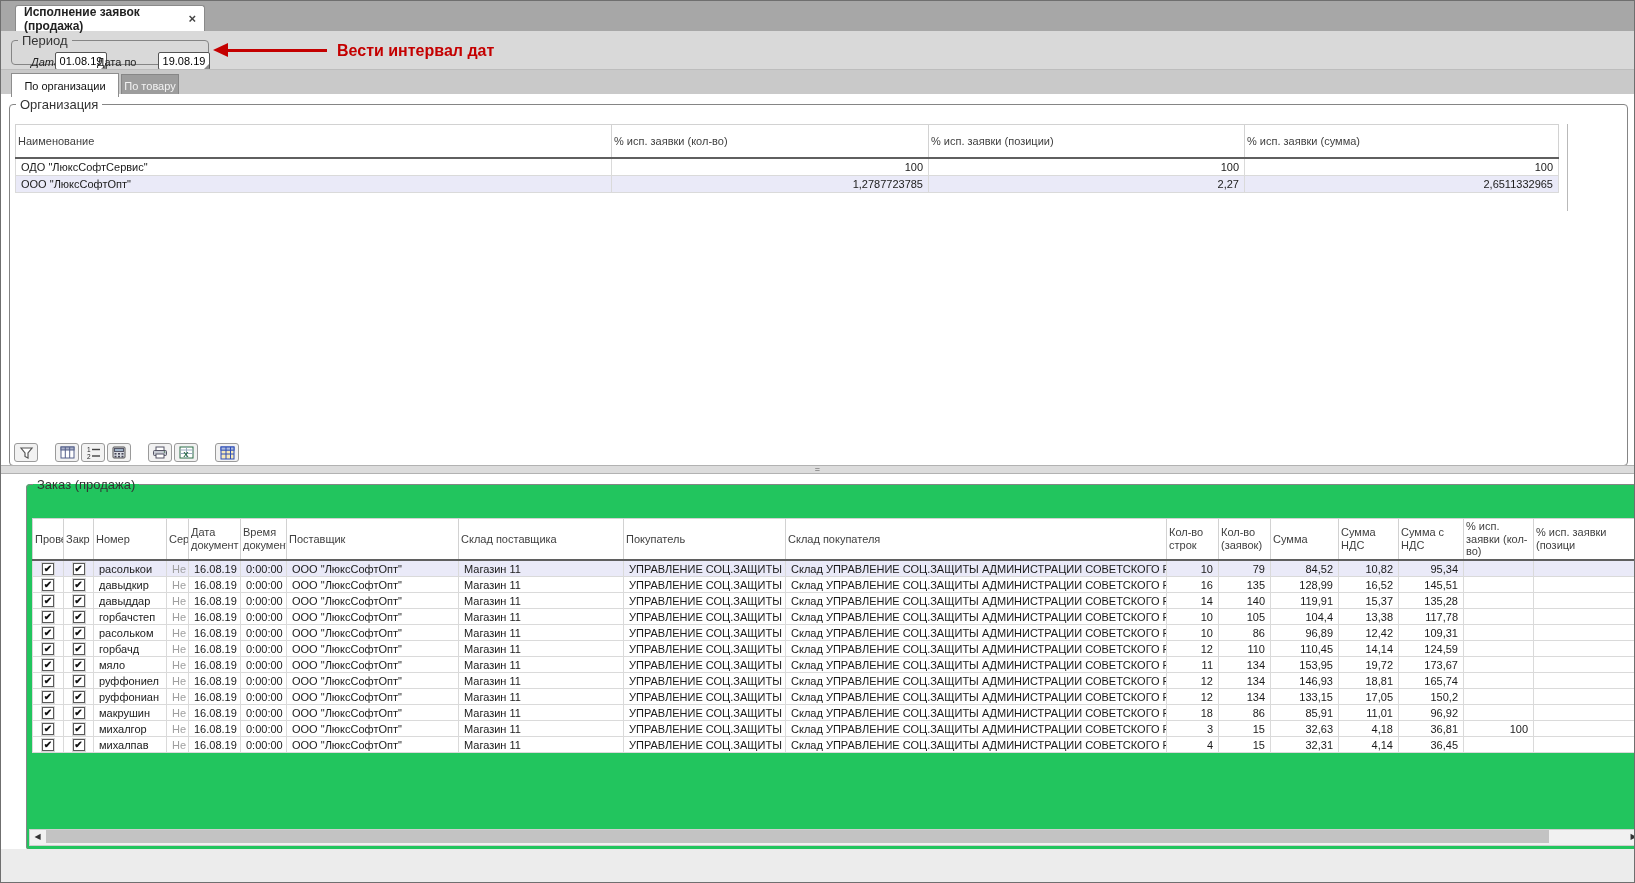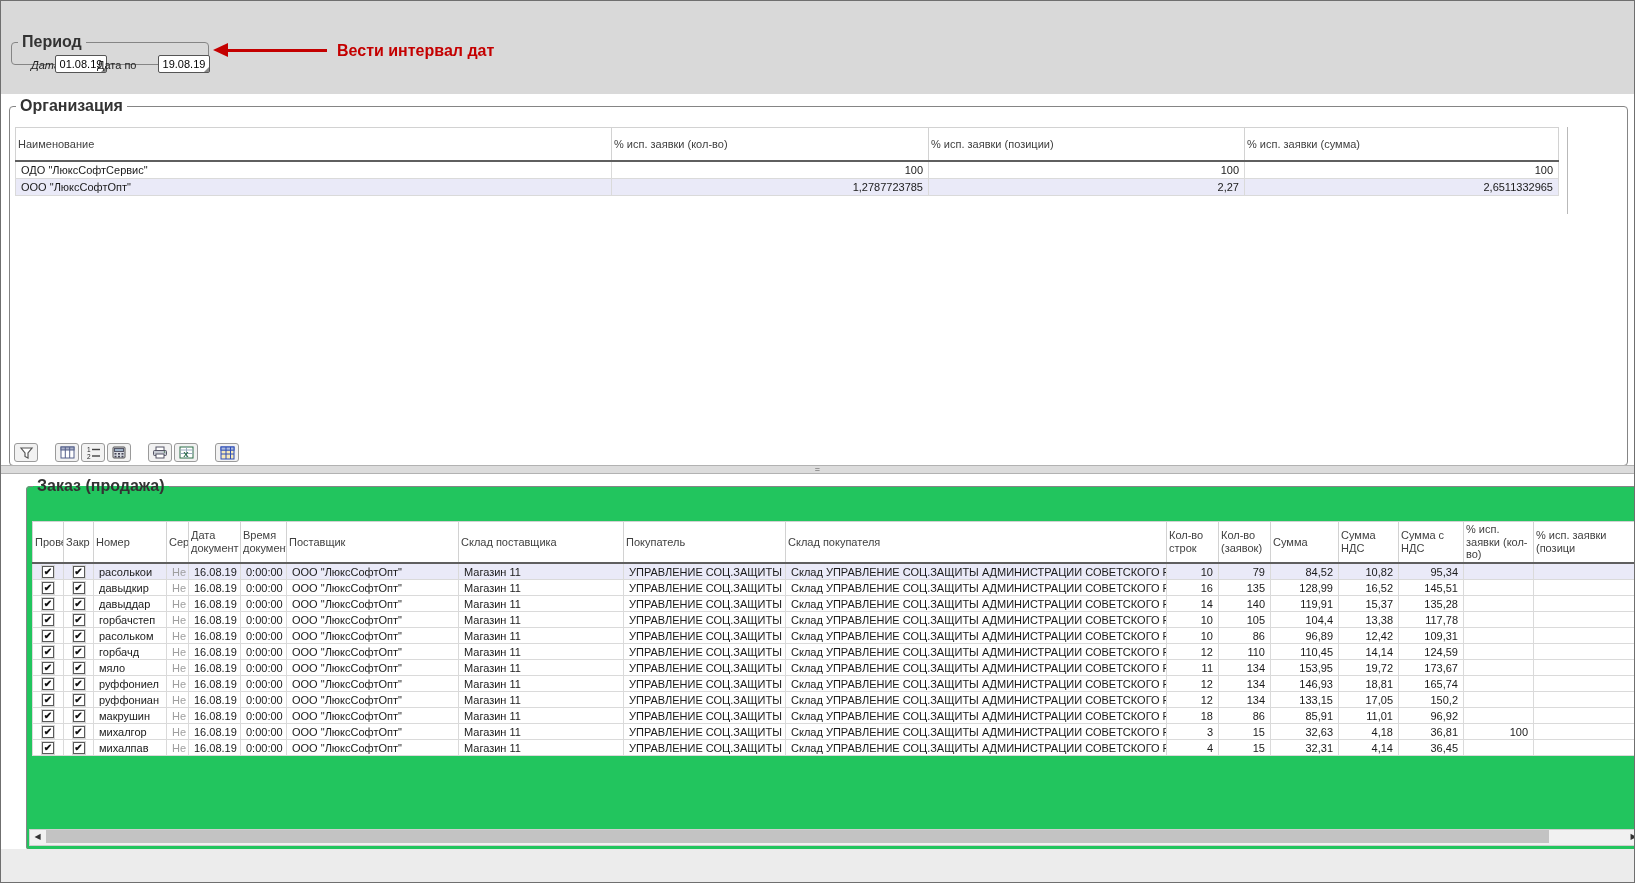--- a/index.html
+++ b/index.html
@@ -9,21 +9,21 @@
   
   .top-band{position:absolute;left:0;top:0;width:100%;height:30px;background:#a7a7a7;}
   .doc-tab{position:absolute;left:14px;top:4px;width:190px;height:26px;background:#fff;
            border:1px solid #8a8a8a;border-bottom:none;border-radius:3px 3px 0 0;
            display:flex;align-items:center;padding:0 8px;box-sizing:border-box;
            font-size:12px;font-weight:bold;color:#222;}
   .doc-tab .close{margin-left:8px;font-weight:bold;color:#444;font-size:13px;line-height:13px;cursor:pointer;}
 
   
   fieldset{position:absolute;margin:0;padding:0;border:1px solid #858585;border-radius:4px;}
-  legend{font-size:16px;color:#333;padding:0 4px;margin-left:6px;font-weight:bold;}
+  legend{font-size:13px;color:#333;padding:0 4px;margin-left:6px;}
   .fs-period{left:10px;top:32px;width:196px;height:30px;background:transparent;}
   .fs-period .lbl{position:absolute;top:8px;color:#222;}
   .lbl-from{left:19px;font-style:italic;} .lbl-to{left:85px;}
   .datebox{position:absolute;top:4px;width:52px;height:18px;}
   .datebox input{width:100%;height:100%;box-sizing:border-box;border:1px solid #555;border-radius:2px;
                  text-align:center;font:11px "Liberation Sans",sans-serif;background:#fff;padding:0;}
   .db-from{left:43px;} .db-to{left:146px;}
   .datebox .corner{position:absolute;right:1px;bottom:1px;width:0;height:0;
                    border-left:5px solid transparent;border-bottom:5px solid #8a8a8a;}
 
@@ -86,20 +86,26 @@
   .hs-thumb{position:absolute;left:16px;top:0;width:1503px;height:13px;background:#c3c3c3;cursor:pointer;}
 
   
   .bottom-strip{position:absolute;left:0;top:848px;width:100%;height:33px;background:#ececec;}
 </style>
 </head>
 <body>
 
 <div id="app">
 
+  <div class="top-band">
+    <div class="doc-tab">
+      <span>Исполнение заявок (продажа)</span>
+      <span class="close">×</span>
+    </div>
+  </div>
 
   <fieldset class="fs-period">
     <legend>Период</legend>
     <span class="lbl lbl-from">Дата с</span>
     <span class="datebox db-from">
       <input value="01.08.19" style="">
       <i class="corner"></i>
     </span>
     <span class="lbl lbl-to">Дата по</span>
     <span class="datebox db-to">
@@ -107,20 +113,28 @@
       <i class="corner"></i>
     </span>
   </fieldset>
 
   <div class="annot">
     <span class="head"></span>
     <span class="shaft"></span>
     <span class="txt">Вести интервал дат</span>
   </div>
 
+  <div class="tabstrip">
+    <div class="vtab vtab-active">
+      <span>По организации</span>
+    </div>
+    <div class="vtab vtab-idle">
+      <span>По товару</span>
+    </div>
+  </div>
 
   <div class="content"></div>
 
   <fieldset class="fs-org">
     <legend>Организация</legend>
     <table class="tbl org-table">
         <colgroup>
           <col style="width: 596px;">
           <col style="width: 317px;">
           <col style="width: 316px;">

